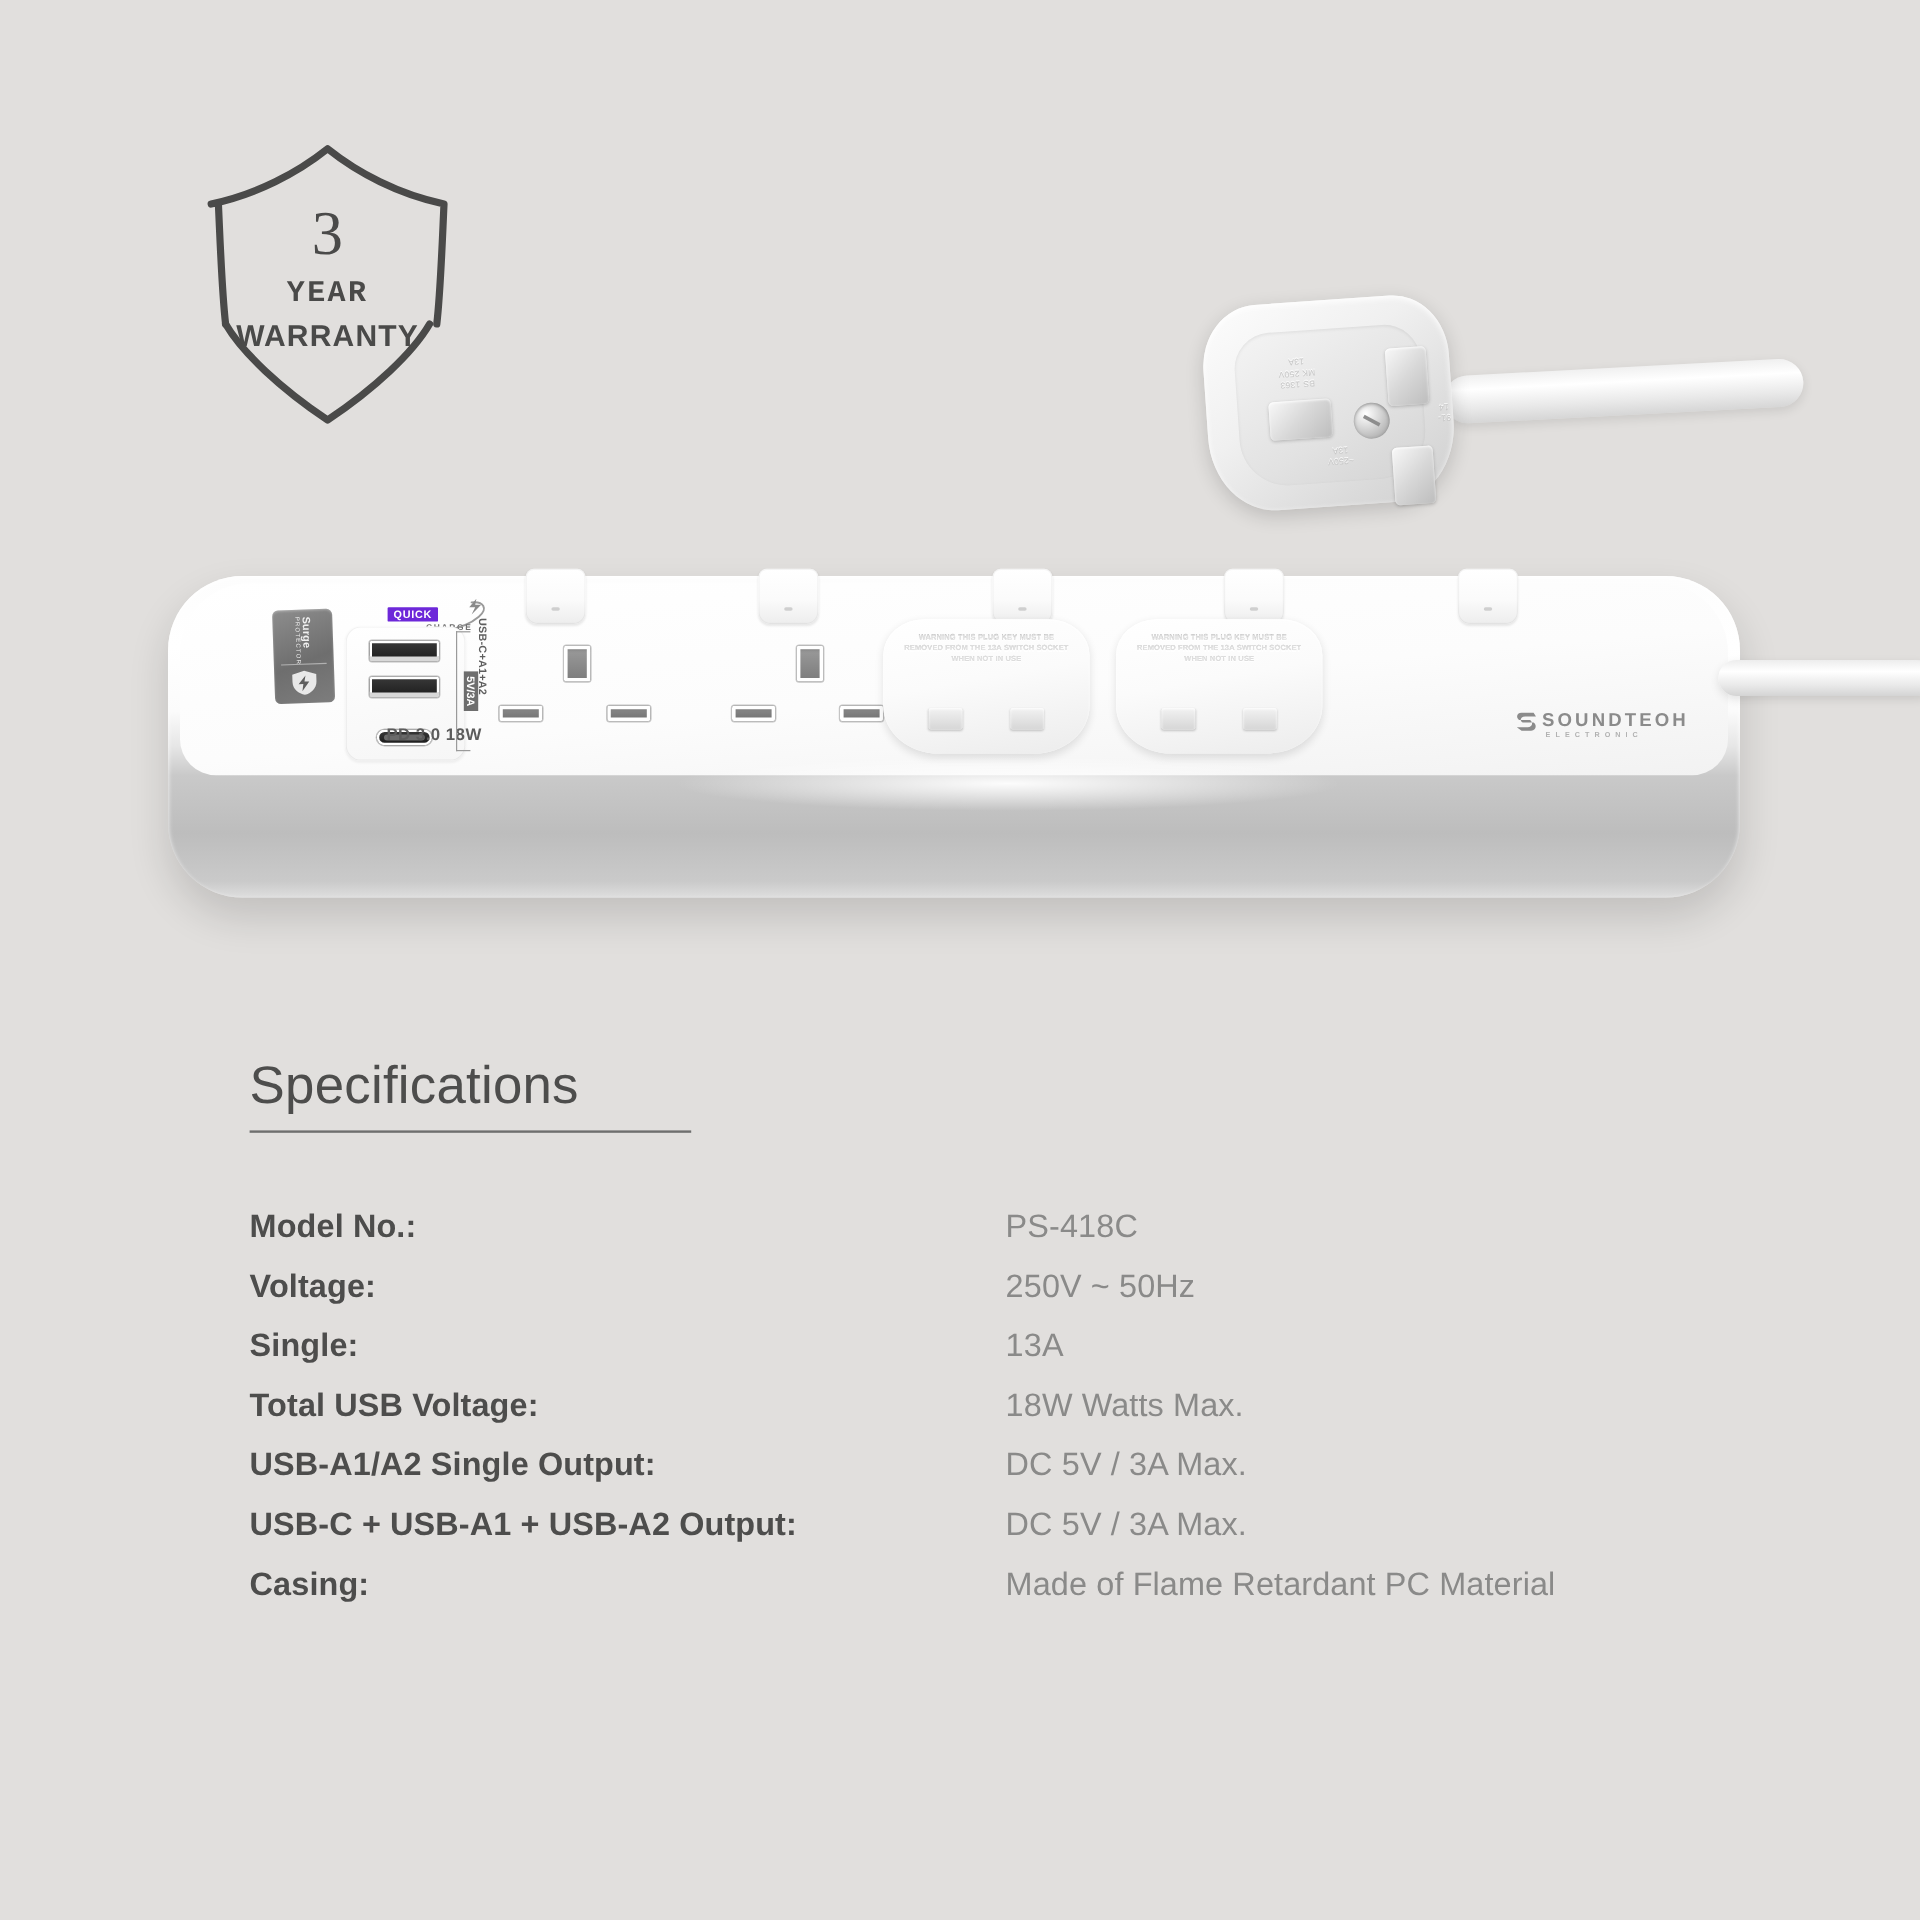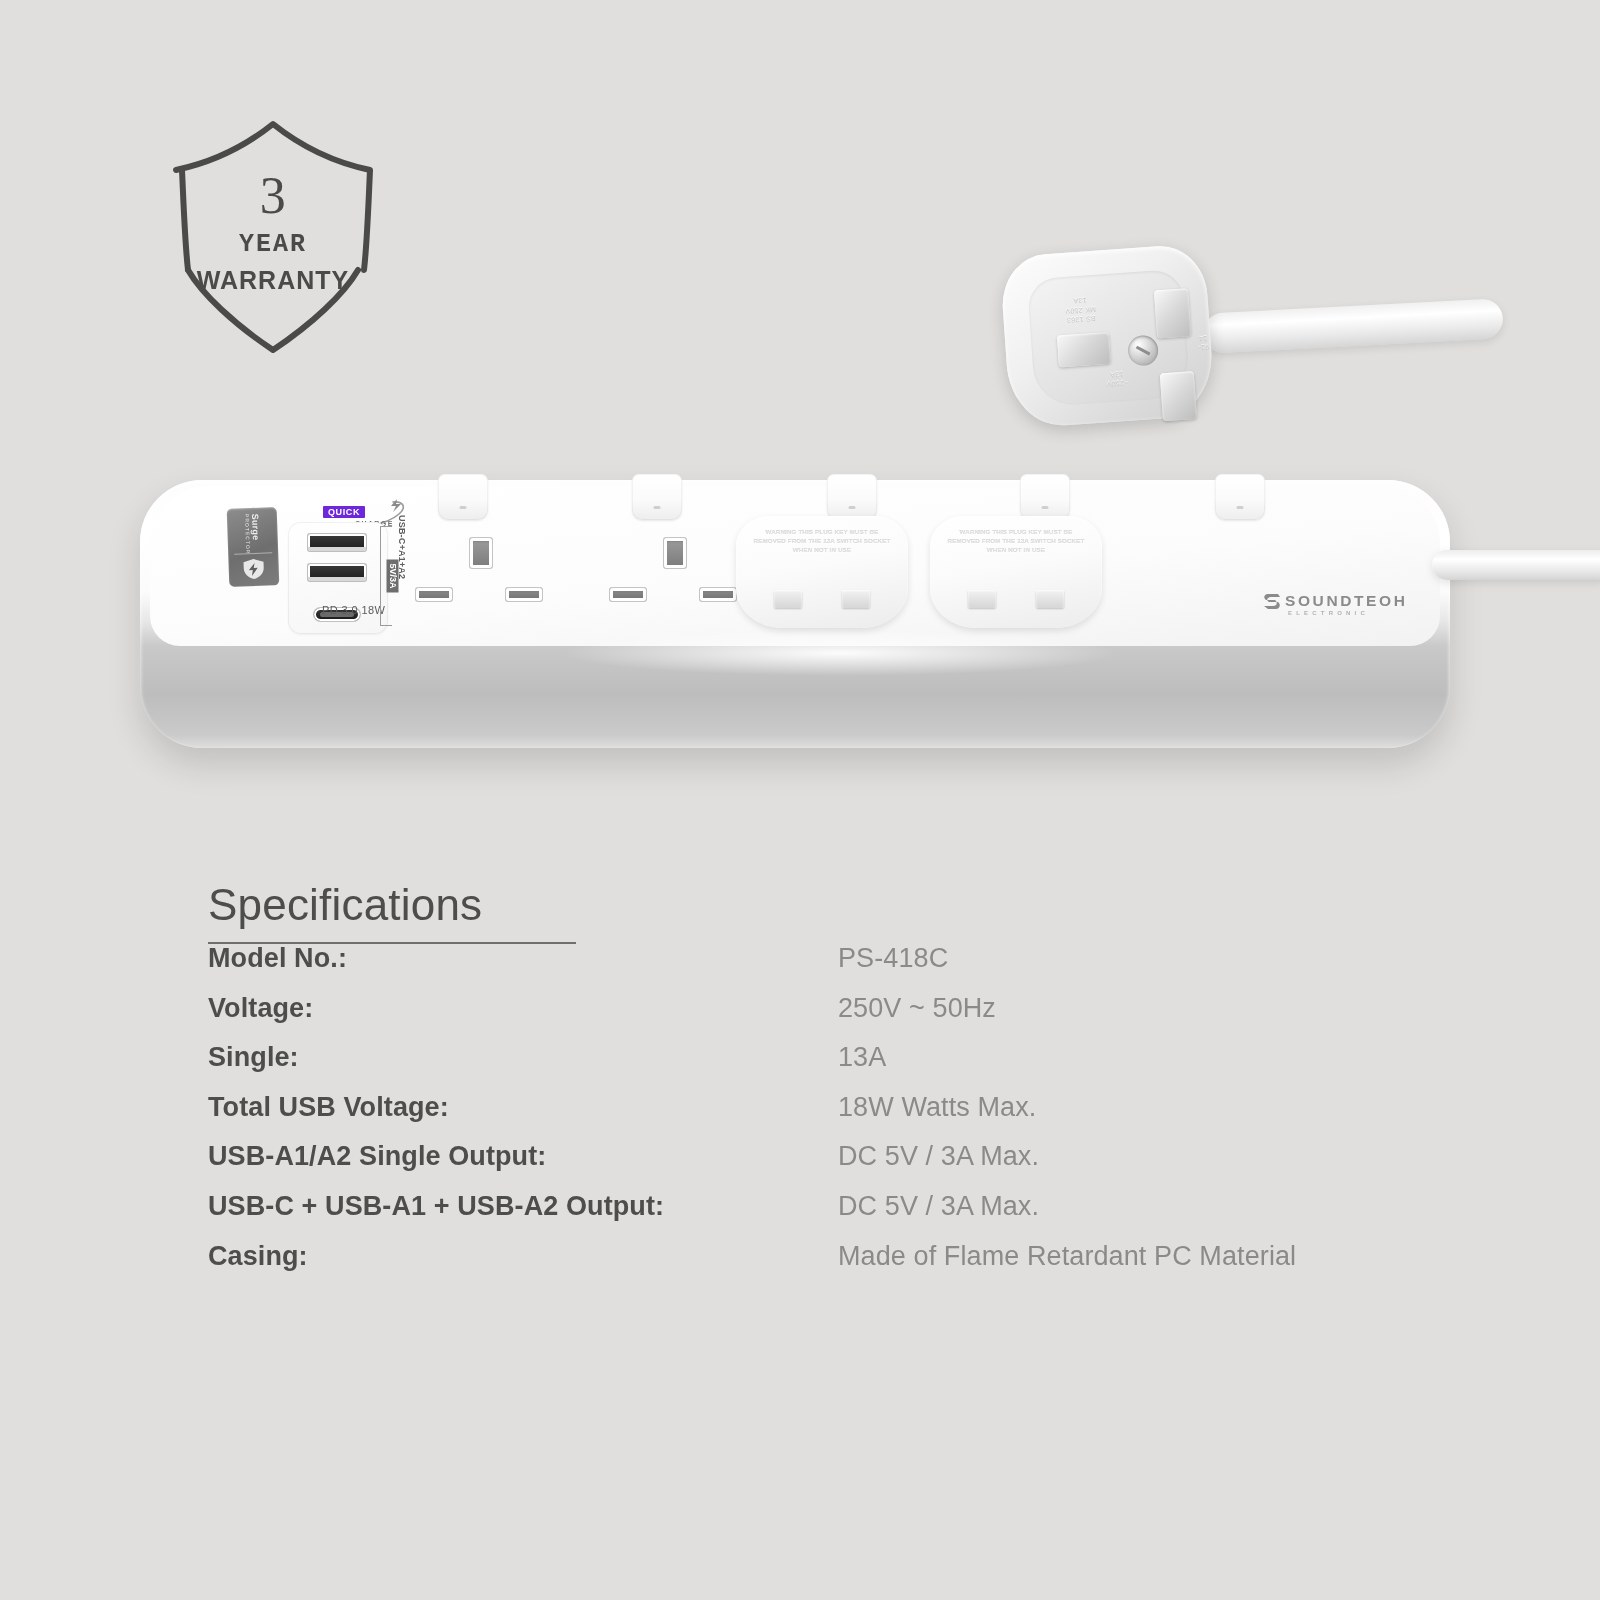--- a/index.html
+++ b/index.html
@@ -248,22 +248,22 @@
   #usb-c-port::after {
     content: "";
     position: absolute;
     left: 6px; top: 4px; right: 6px; height: 5px;
     background: #6a6a6a;
     border-radius: 3px;
   }
   #pd-label {
     position: absolute;
     left: 150px; top: 124px;
-    font-size: 11px;
-    font-weight: 400;
+    font-size: 14px;
+    font-weight: 700;
     color: #5c5c5c;
     letter-spacing: 0.4px;
     padding-left: 32px;
   }
 
   
   #usb-side-label {
     position: absolute;
     left: 238px; top: 44px;
     width: 34px; height: 104px;
@@ -420,20 +420,21 @@
     color: #4d4d4c;
     letter-spacing: 0.2px;
   }
   #specs-rule {
     margin-top: 12px;
     width: 368px;
     height: 2px;
     background: #6f6f6e;
   }
   #specs-table {
+    margin-top: 64px;
     border-collapse: collapse;
     width: 100%;
   }
   #specs-table td {
     padding: 0 0 21px 0;
     vertical-align: top;
     font-size: 27px;
     line-height: 1.06;
   }
   .spec-label {

